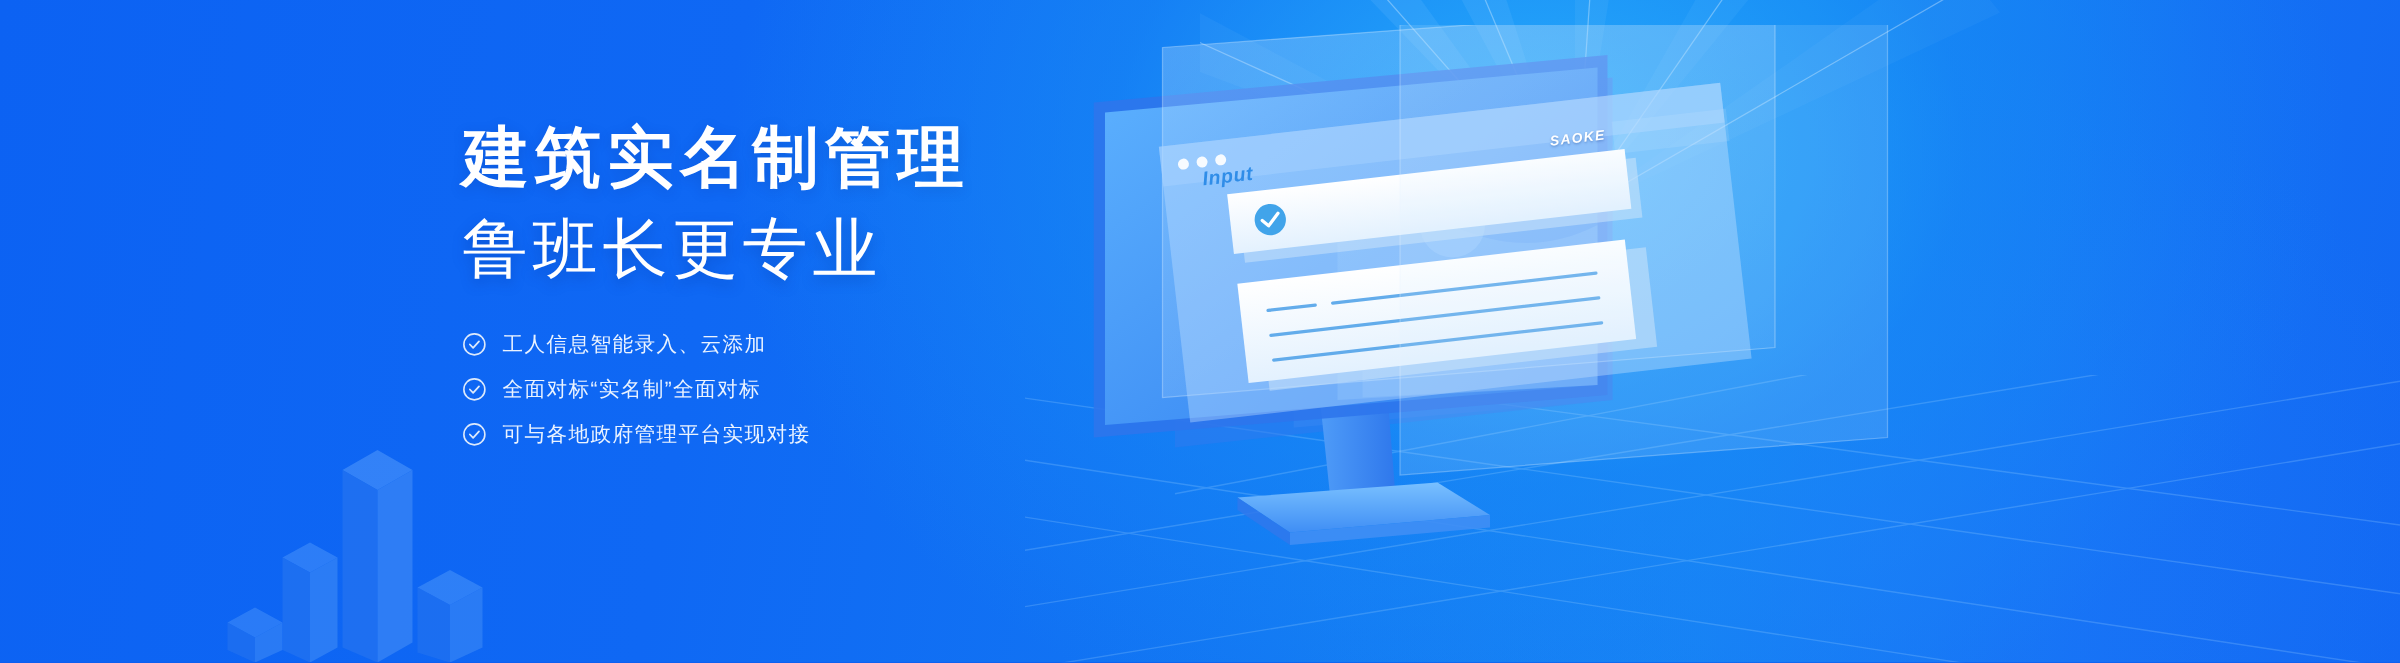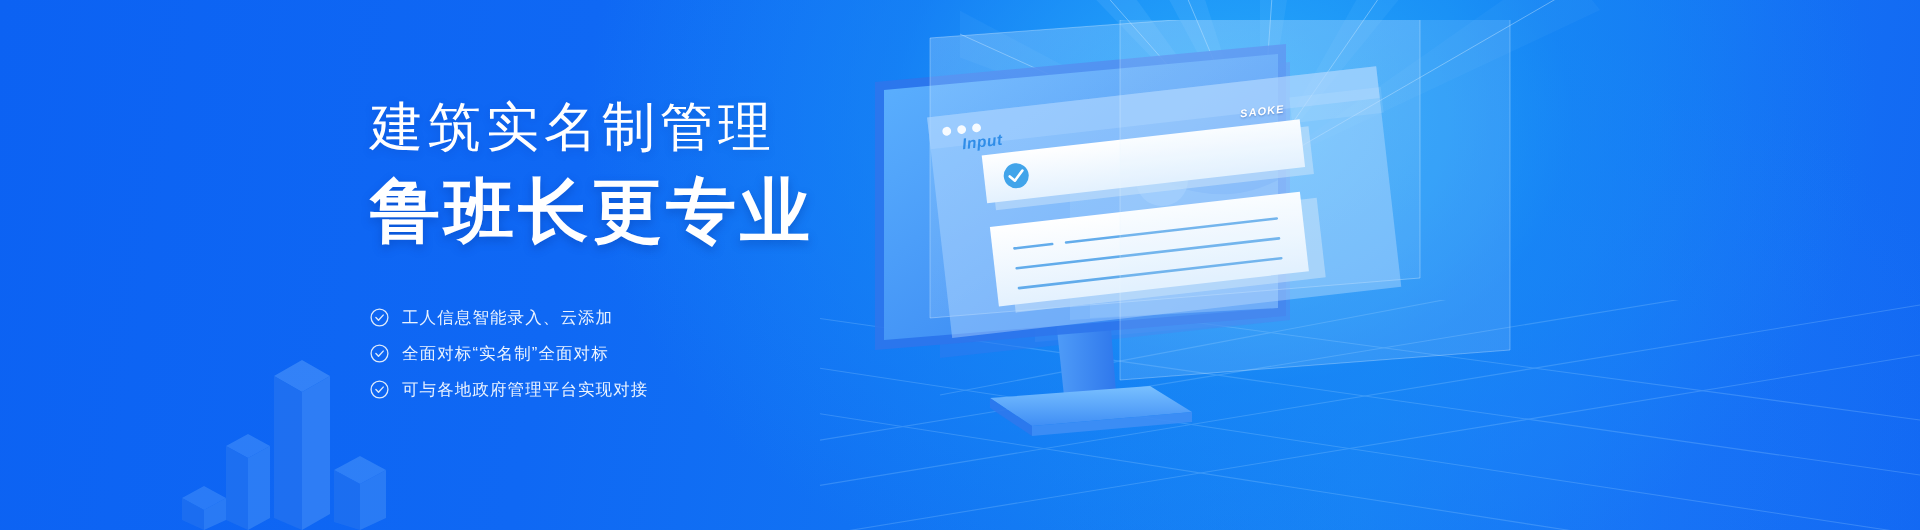--- a/index.html
+++ b/index.html
@@ -28,29 +28,29 @@
   .rays svg{display:block;}
 
   
   .bars{position:absolute;left:170px;top:330px;width:240px;height:200px;}
   .bars svg{display:block;}
 
   
   .copy{position:absolute;left:370px;top:96px;width:460px;}
   .h1{
     font-size:53px;line-height:1.18;letter-spacing:5px;
+    color:#ffffff;font-weight:700;white-space:nowrap;
+    text-shadow:0 2px 10px rgba(0,40,130,.18);
+  }
+  .h2{
+    font-size:52px;line-height:1.2;letter-spacing:4px;margin-top:10px;
     color:#ffffff;font-weight:400;white-space:nowrap;
-    text-shadow:0 2px 10px rgba(0,40,130,.18);
-  }
-  .h2{
-    font-size:70px;line-height:1.2;letter-spacing:4px;margin-top:10px;
-    color:#ffffff;font-weight:700;white-space:nowrap;
     text-shadow:0 4px 10px rgba(3,50,150,.35);
   }
-  .features{margin-top:54px;}
+  .features{margin-top:34px;}
   .feat{
     display:flex;align-items:center;gap:13px;margin-bottom:14px;
     color:#eaf3ff;font-size:16.5px;letter-spacing:1.1px;white-space:nowrap;
   }
   .chk{
     width:19px;height:19px;flex:0 0 19px;display:block;
   }
   .chk svg{display:block;}
 
   

